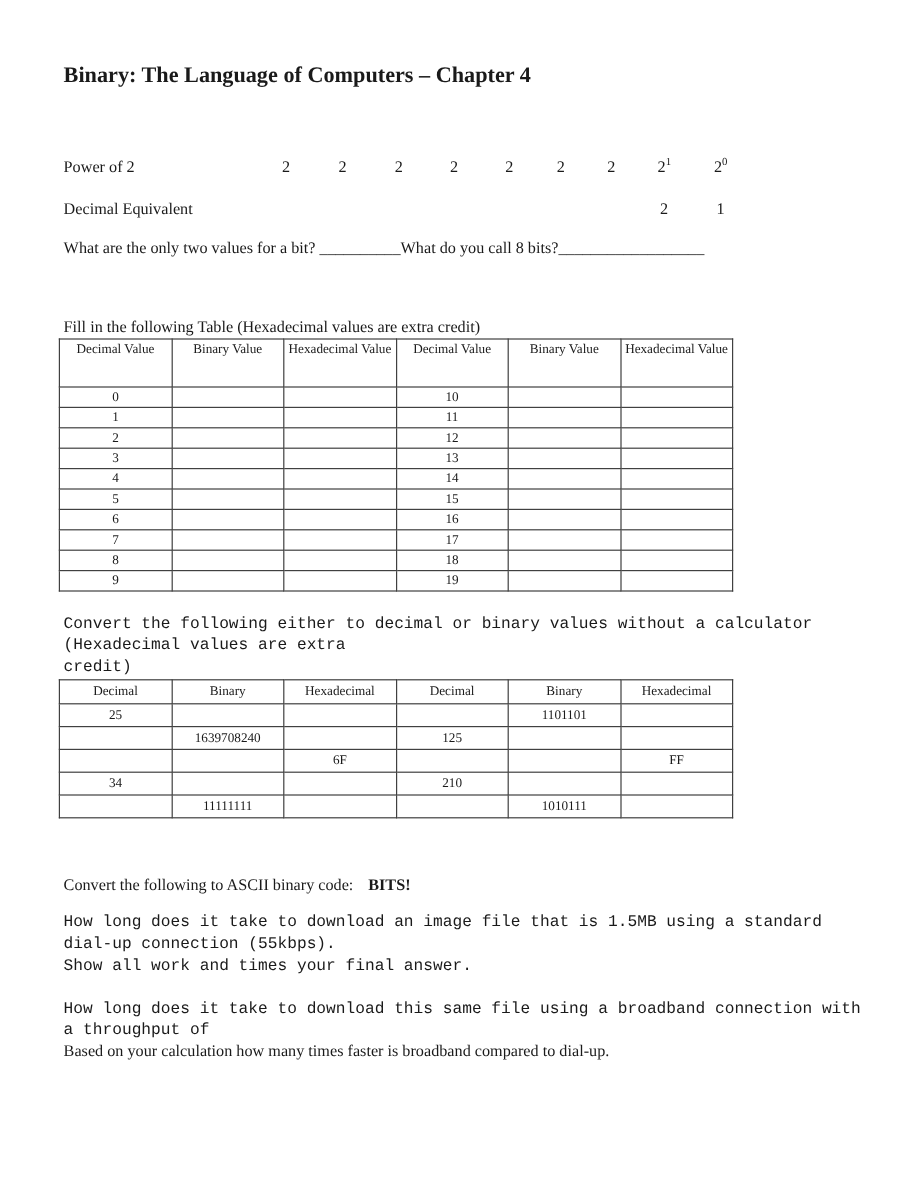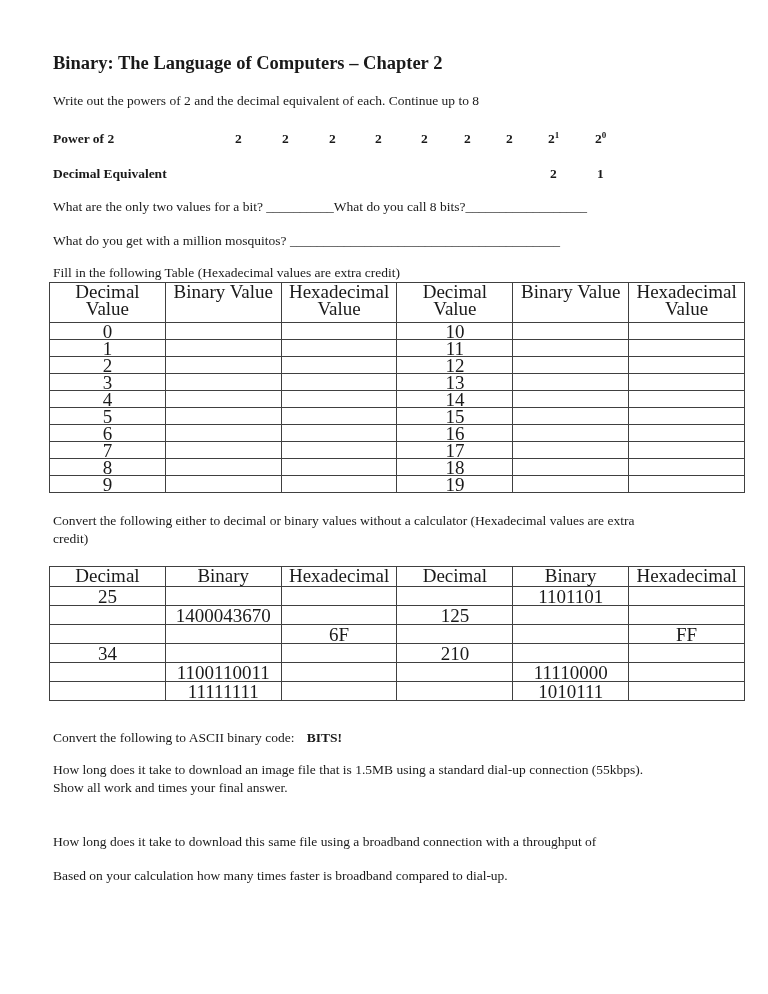--- a/index.html
+++ b/index.html
@@ -7,36 +7,36 @@
     position: relative;
     width: 768px;
     height: 994px;
     background: #ffffff;
     font-family: "Liberation Serif", serif;
     font-size: 13.5px;
     color: #1a1a1a;
     overflow: hidden;
   }
   .abs { position: absolute; left: 53px; margin: 0; white-space: pre; }
-  .para { white-space: normal; line-height: 18px; }
+  .para { white-space: normal; line-height: 18px; font-family: Liberation Mono, monospace; }
   .title {
     position: absolute; left: 53px; top: 53px;
     font-size: 18.5px; font-weight: bold; margin: 0; white-space: pre;
   }
-  .prow { position: absolute; left: 53px; height: 16px; font-weight: bold; }
+  .prow { position: absolute; left: 53px; height: 16px; }
   .prow .lbl { position: absolute; left: 0; top: 0; white-space: pre; }
   .pv { position: absolute; top: 0; width: 24px; white-space: pre; }
   .pv sup { font-size: 9px; line-height: 0; }
   table {
     position: absolute; left: 49px;
-    width: 696px;
+    width: 562px;
     border-collapse: collapse;
     table-layout: fixed;
     font-family: "Liberation Serif", serif;
-    font-size: 19px;
+    font-size: 11px;
     color: #1a1a1a;
   }
   th, td {
     border: 1px solid #404040;
     padding: 0 2px;
     text-align: center;
     font-weight: normal;
     overflow: hidden;
   }
   #table1 th { vertical-align: top; line-height: 17px; height: 39px; }
@@ -44,23 +44,22 @@
   #table2 th { height: 19px; line-height: 18px; vertical-align: top; }
   #table2 td { height: 18px; line-height: 17px; }
   .bold { font-weight: bold; text-align: center; }
   .ascii-word { margin-left: 9px; }
 </style>
 </head>
 <body>
 
 <div class="page">
 
-  <h1 class="title">Binary: The Language of Computers – Chapter 2</h1>
-
-  <p class="abs" style="top:93px">Write out the powers of 2 and the decimal equivalent of each. Continue up to 8</p>
+  <h1 class="title">Binary: The Language of Computers – Chapter 4</h1>
+
 
   <div class="prow" style="top:131px; width:660px">
     <span class="lbl">Power of 2</span>
     <span class="pv" style="left:182px"><span>2</span><sup></sup></span>
     <span class="pv" style="left:229px"><span>2</span><sup></sup></span>
     <span class="pv" style="left:276px"><span>2</span><sup></sup></span>
     <span class="pv" style="left:322px"><span>2</span><sup></sup></span>
     <span class="pv" style="left:368px"><span>2</span><sup></sup></span>
     <span class="pv" style="left:411px"><span>2</span><sup></sup></span>
     <span class="pv" style="left:453px"><span>2</span><sup></sup></span>
@@ -69,21 +68,20 @@
   </div>
 
   <div class="prow" style="top:166px; width:660px">
     <span class="lbl">Decimal Equivalent</span>
     <span class="pv" style="left:497px">2</span>
     <span class="pv" style="left:544px">1</span>
   </div>
 
   <p class="abs" style="top:199px">What are the only two values for a bit? __________What do you call 8 bits?__________________</p>
 
-  <p class="abs" style="top:233px">What do you get with a million mosquitos? ________________________________________</p>
 
   <p class="abs" style="top:265px">Fill in the following Table (Hexadecimal values are extra credit)</p>
 
   <table id="table1" style="top:282px">
     <thead>
       <tr>
         <th>Decimal Value</th>
         <th>Binary Value</th>
         <th>Hexadecimal Value</th>
         <th>Decimal Value</th>
@@ -192,48 +190,40 @@
         <tr>
           <td>25</td>
           <td></td>
           <td></td>
           <td></td>
           <td>1101101</td>
           <td></td>
         </tr>
         <tr>
           <td></td>
-          <td>1400043670</td>
+          <td>1639708240</td>
           <td></td>
           <td>125</td>
           <td></td>
           <td></td>
         </tr>
         <tr>
           <td></td>
           <td></td>
           <td>6F</td>
           <td></td>
           <td></td>
           <td>FF</td>
         </tr>
         <tr>
           <td>34</td>
           <td></td>
           <td></td>
           <td>210</td>
           <td></td>
-          <td></td>
-        </tr>
-        <tr>
-          <td></td>
-          <td>1100110011</td>
-          <td></td>
-          <td></td>
-          <td>11110000</td>
           <td></td>
         </tr>
         <tr>
           <td></td>
           <td>11111111</td>
           <td></td>
           <td></td>
           <td>1010111</td>
           <td></td>
         </tr>

